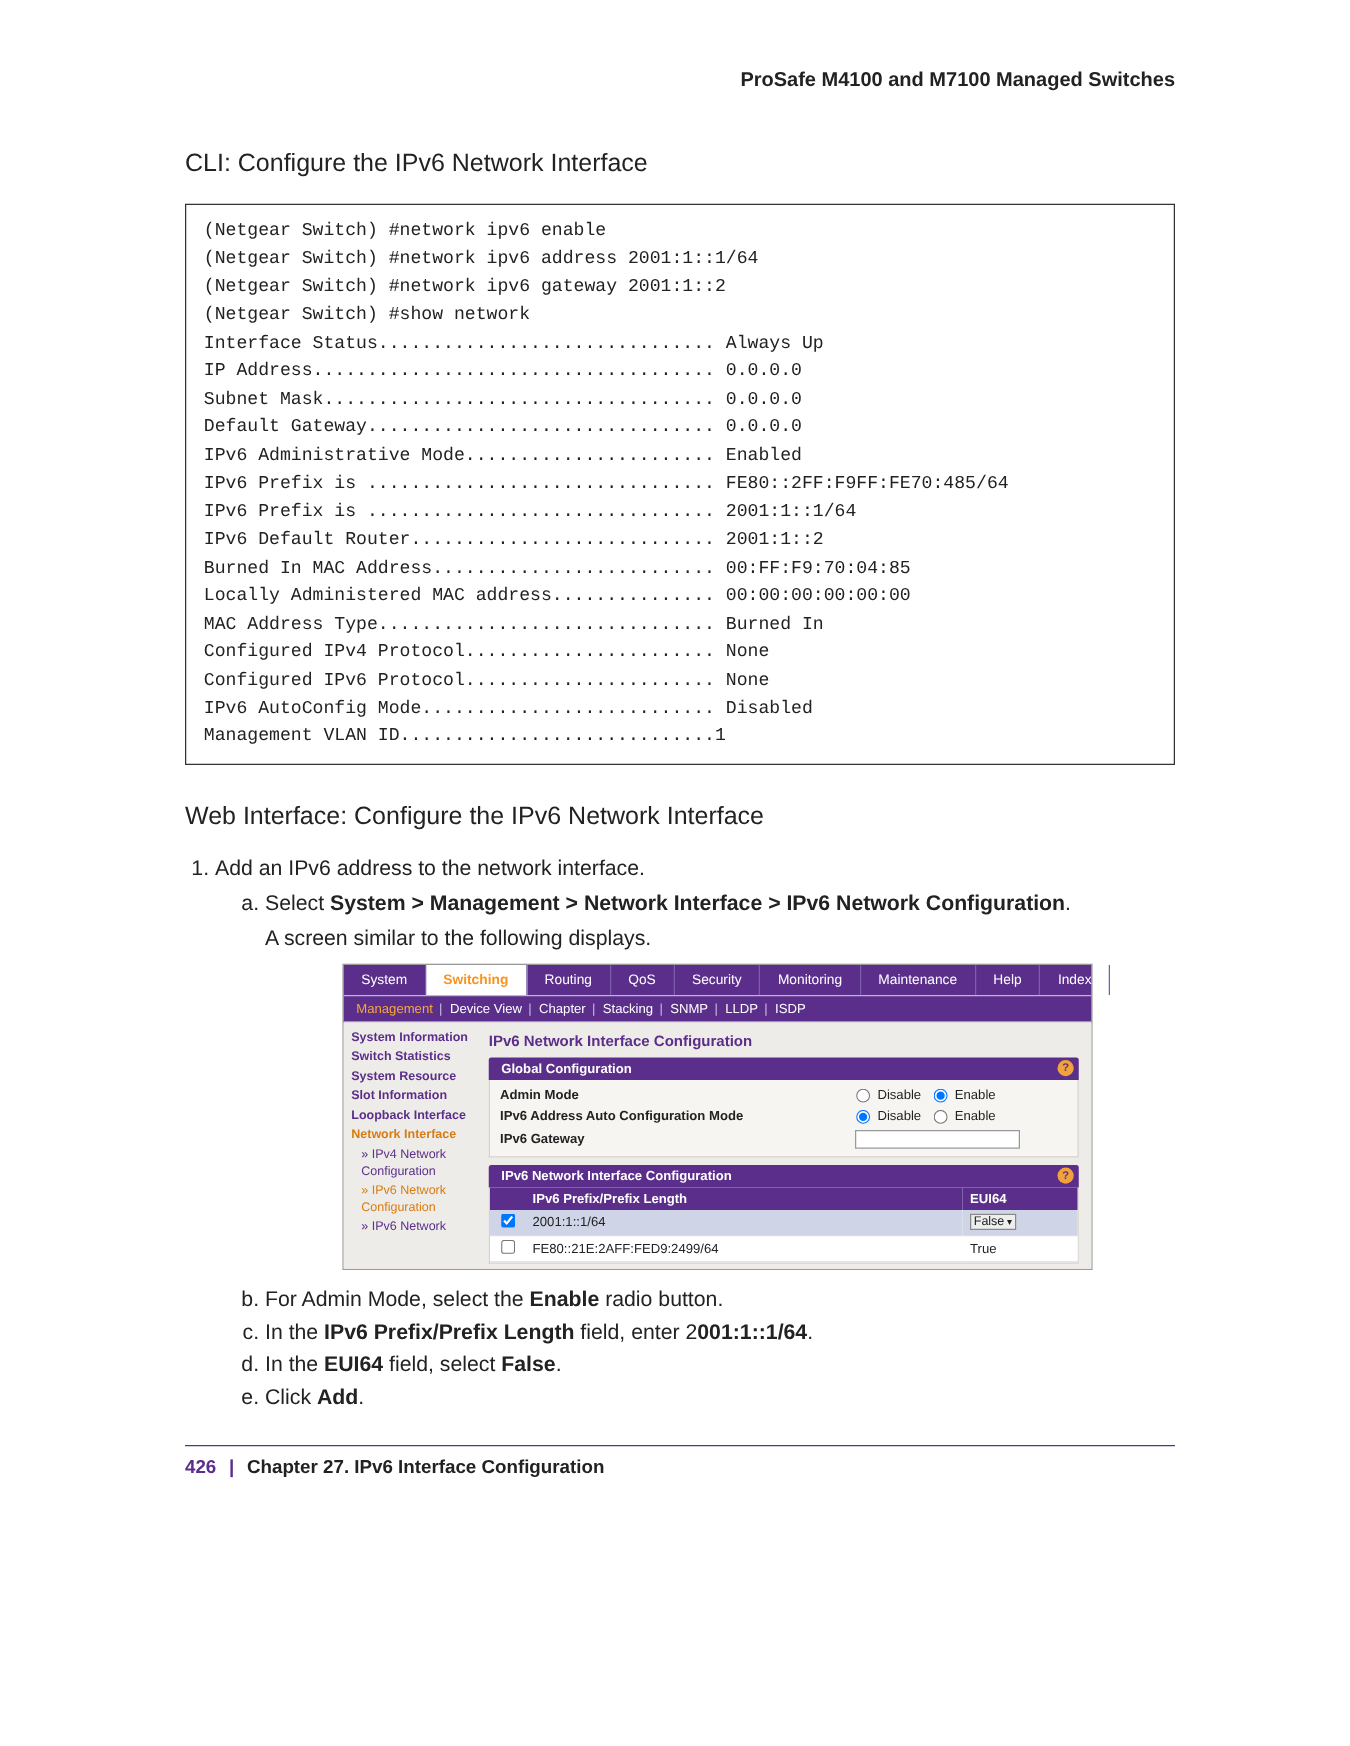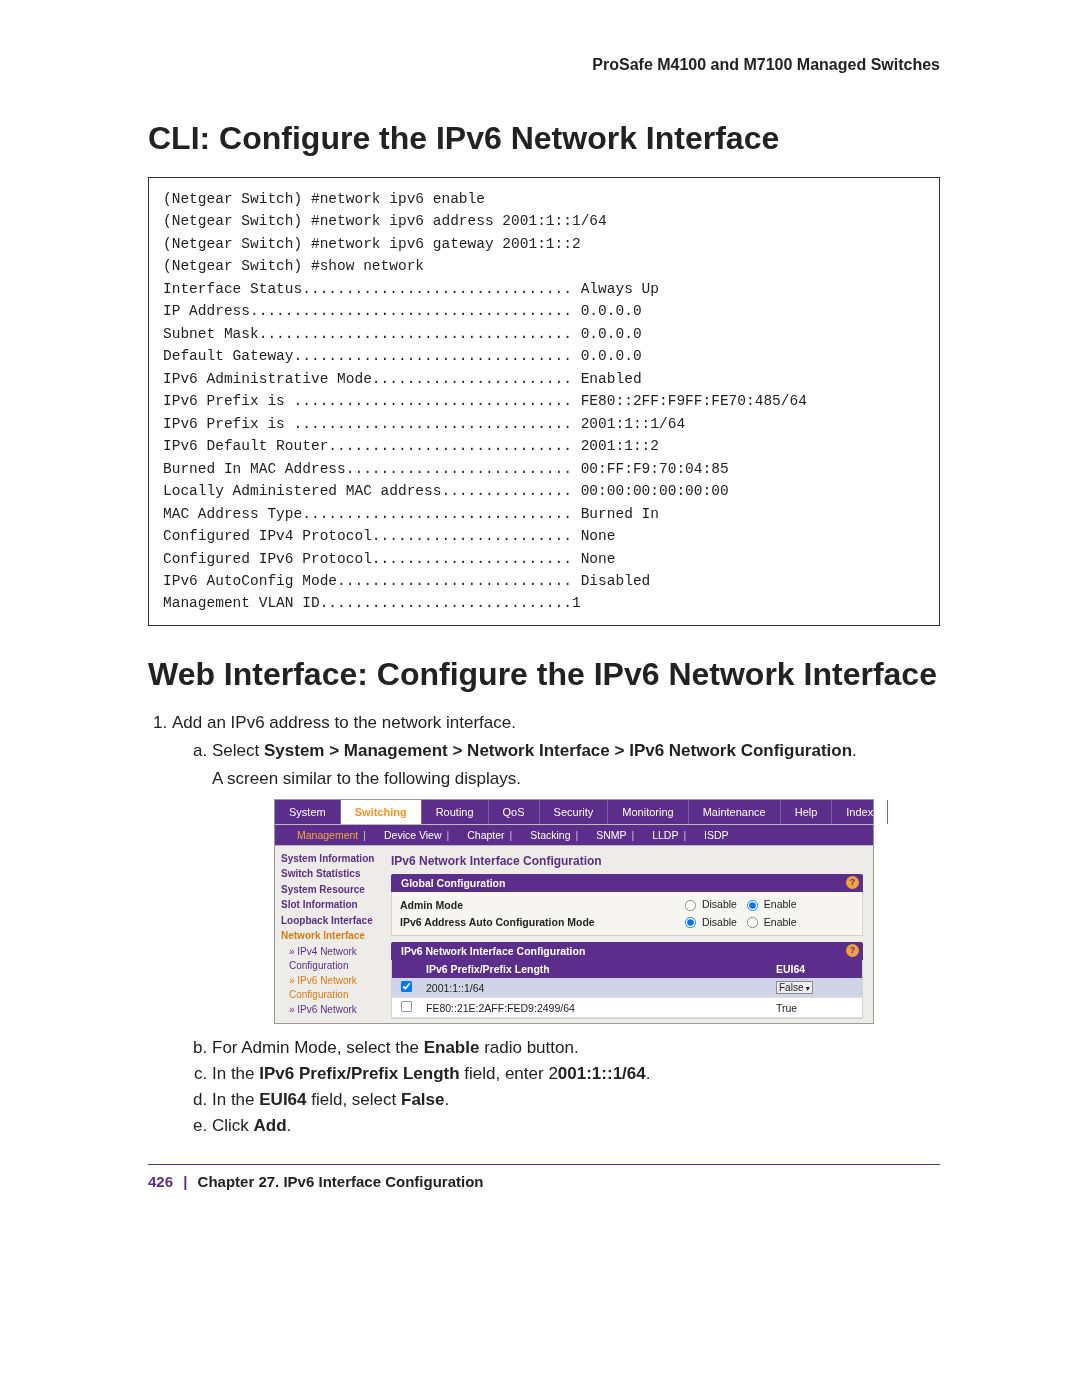--- a/index.html
+++ b/index.html
@@ -17,22 +17,22 @@
     padding: 56px 140px 36px 148px;
     position: relative;
   }
   .doc-title {
     text-align: right;
     font-weight: bold;
     font-size: 16px;
     margin-bottom: 46px;
   }
   h2.section {
-    font-weight: bold;
-    font-size: 32px;
+    font-weight: normal;
+    font-size: 20px;
     color: #222;
     margin: 30px 0 20px 0;
   }
   .cli-box {
     border: 1px solid #333;
     padding: 10px 14px;
     font-family: "Courier New", monospace;
     font-size: 14.5px;
     line-height: 1.55;
     white-space: pre;
@@ -76,21 +76,21 @@
     font-weight: bold;
   }
   .top-tabs .spacer { flex: 1; background: #5a2e8a; }
   .sub-tabs {
     background: #5a2e8a;
     color: #fff;
     padding: 4px 10px;
     font-size: 10.5px;
     border-bottom: 1px solid #bbb;
   }
-  .sub-tabs .st { margin-right: 2px; margin-left: 12px; }
+  .sub-tabs .st { margin-right: 2px; }
   .sub-tabs .sep { color: #cdbce0; margin: 0 3px; }
   .sub-tabs .st.active { color: #f7a63a; }
   .content-row { display: flex; background: #eeece8; }
   .sidebar {
     width: 96px;
     padding: 6px 4px 6px 6px;
     font-size: 10px;
     color: #5a2e8a;
     line-height: 1.45;
     background: #eeece8;
@@ -290,20 +290,24 @@
                       <label><input type="radio" name="am" checked="" style=""> <span>Enable</span></label>
                     </div>
                   </div>
                   <div class="cfg-row">
                     <div class="cfg-label">IPv6 Address Auto Configuration Mode</div>
                     <div class="cfg-ctrl">
                       <label><input type="radio" name="ac" checked="" style=""> <span>Disable</span></label>
                       <label><input type="radio" name="ac" style=""> <span>Enable</span></label>
                     </div>
                   </div>
+                  <div class="cfg-row">
+                    <div class="cfg-label">IPv6 Gateway</div>
+                    <div class="cfg-ctrl"><span class="gateway-input"></span></div>
+                  </div>
                 </div>
 
                 <div style="height:6px;"></div>
 
                 <div class="group-hdr">
                   <span>IPv6 Network Interface Configuration</span>
                   <span class="help">?</span>
                 </div>
                 <div class="table-wrap">
                   <table class="ipv6-table">

